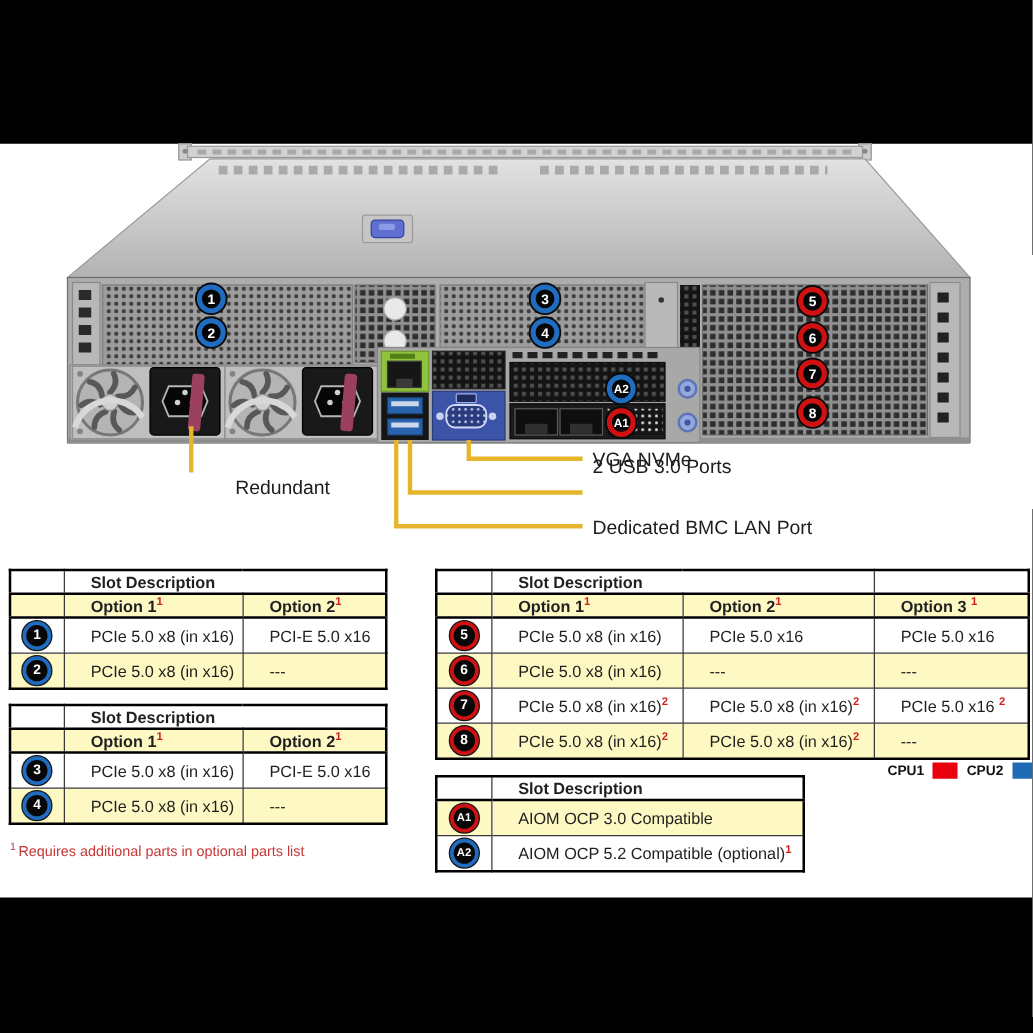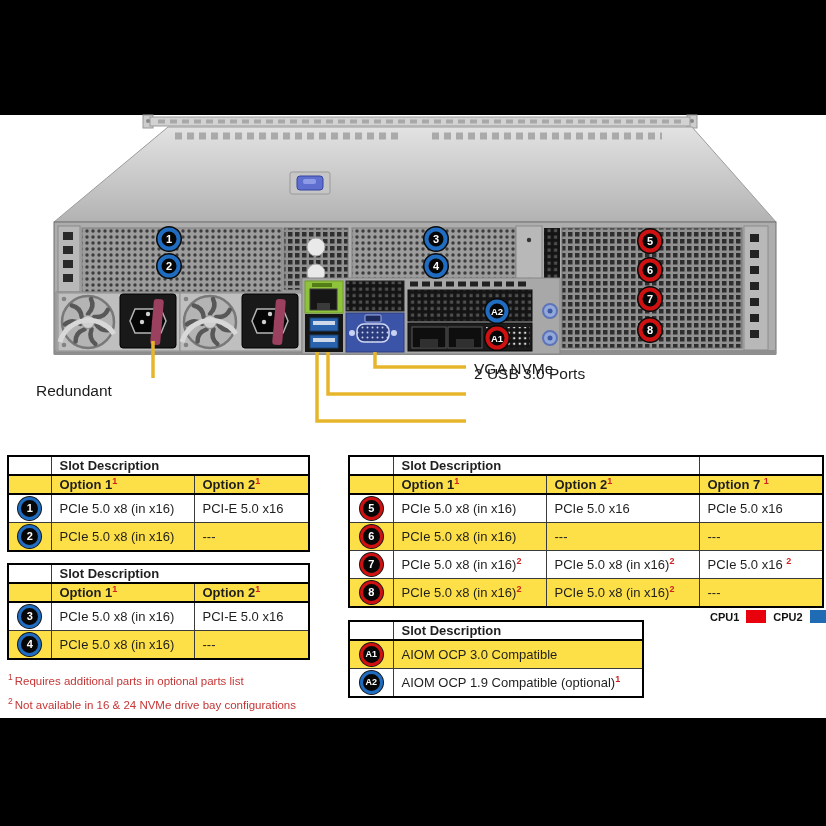--- a/index.html
+++ b/index.html
@@ -4,33 +4,33 @@
 <style>
   html,body{margin:0;padding:0;background:#000}
   .canvas{position:relative;width:826px;height:826px;background:#fff;overflow:hidden;
           font-family:"Liberation Sans",sans-serif}
   .bar{position:absolute;left:0;width:826px;background:#000}
   .bar.top{top:0;height:115px}
   .bar.bottom{top:718px;height:108px}
 
   
   .callout-label{position:absolute;font-size:15.5px;color:#1c1c1c;white-space:nowrap}
-  .psu-label{position:absolute;left:36px;top:381px;width:228px;text-align:left;
+  .psu-label{position:absolute;left:36px;top:381px;width:228px;text-align:right;
              font-size:15.5px;color:#1c1c1c;line-height:19px}
 
   
   .dtable{position:absolute;border-collapse:collapse;table-layout:fixed;background:#fff;
           border:2px solid #000;font-size:13px;color:#1f1f1f}
-  .dtable td{border:1px solid #3a3a3a;padding:0 8px;overflow:hidden;white-space:nowrap}
+  .dtable td{border:1px solid #3a3a3a;padding:0 21px;overflow:hidden;white-space:nowrap}
   .dtable tr.h1 td,.dtable tr.h2 td{height:17px;font-weight:bold;font-size:13px}
   .dtable tr.h1 td{border-bottom:2px solid #000}
   .dtable tr.h2 td{border-bottom:2px solid #000}
   .dtable tr.dr td{height:27px}
   .dtable td.bc{padding:0;text-align:center}
-  .dtable .g{background:#fde047}
+  .dtable .g{background:#fef9c3}
   sup.r{color:#cf1f1f;font-size:9px;font-weight:bold}
 
   
   .bdg{display:inline-block;box-sizing:border-box;width:23px;height:23px;border-radius:50%;
        background:#070707;color:#fff;font-weight:bold;font-size:11px;line-height:17px;
        text-align:center;vertical-align:middle;box-shadow:0 0 0 1px #161616}
   .bdg.b{border:3px solid #1f6cc0}
   .bdg.r{border:3px solid #d01111}
   .bdg.sm{font-size:9px}
 
@@ -259,20 +259,21 @@
       <path d="M328,352 V394 H466"></path>
       <path d="M317,352 V421 H466"></path>
     </g>
   </svg>
 
   <div class="psu-label">
     <div>Redundant</div>
   </div>
   <div class="callout-label" style="left:474px;top:360px">VGA NVMe</div>
   <div class="callout-label" style="left:474px;top:365px">2 USB 3.0 Ports</div>
+  <div class="callout-label" style="left:474px;top:414px">Dedicated BMC LAN Port</div>
 
   <table class="dtable" style="left:7px;top:455px;width:301px">
     <colgroup>
         <col style="width:43px">
         <col style="width:143px">
         <col style="width:115px">
       </colgroup>
     <tbody>
         <tr class="h1">
       <td class="bc"></td>
@@ -335,21 +336,21 @@
     <tbody>
         <tr class="h1">
       <td class="bc"></td>
       <td colspan="2"><span>Slot Description</span></td>
       <td></td>
     </tr>
     <tr class="h2">
       <td class="bc g"></td>
       <td class="g"><span>Option 1</span><sup class="r">1</sup></td>
       <td class="g"><span>Option 2</span><sup class="r">1</sup></td>
-      <td class="g"><span>Option 7 </span><sup class="r">1</sup></td>
+      <td class="g"><span>Option 3 </span><sup class="r">1</sup></td>
     </tr>
     <tr class="dr">
       <td class="bc"><span class="bdg r">5</span></td>
       <td><span>PCIe 5.0 x8 (in x16)</span><sup class="r"></sup></td>
       <td><span>PCIe 5.0 x16</span><sup class="r"></sup></td>
       <td><span>PCIe 5.0 x16</span><sup class="r"></sup></td>
     </tr>
     <tr class="dr">
       <td class="bc g"><span class="bdg r">6</span></td>
       <td class="g"><span>PCIe 5.0 x8 (in x16)</span><sup class="r"></sup></td>
@@ -380,31 +381,28 @@
         <tr class="h1">
       <td class="bc"></td>
       <td><span>Slot Description</span></td>
     </tr>
     <tr class="dr">
       <td class="bc g"><span class="bdg r sm">A1</span></td>
       <td class="g"><span>AIOM OCP 3.0 Compatible</span><sup class="r"></sup></td>
     </tr>
     <tr class="dr">
       <td class="bc"><span class="bdg b sm">A2</span></td>
-      <td><span>AIOM OCP 1.9 Compatible (optional)</span><sup class="r">1</sup></td>
+      <td><span>AIOM OCP 5.2 Compatible (optional)</span><sup class="r">1</sup></td>
     </tr>
   </tbody>
     </table>
 
   <div class="legend">
     <span>CPU1</span>
     <span class="lg-box" style="background: rgb(232, 0, 13);"></span>
     <span>CPU2</span>
     <span class="lg-box" style="background: rgb(31, 108, 181);"></span>
   </div>
 
   <div class="fnote" style="top:672px">
     <sup>1</sup><span>Requires additional parts in optional parts list</span>
   </div>
-  <div class="fnote" style="top:696px">
-    <sup>2</sup><span>Not available in 16 &amp; 24 NVMe drive bay configurations</span>
-  </div>
 </div>
 
 </body></html>

